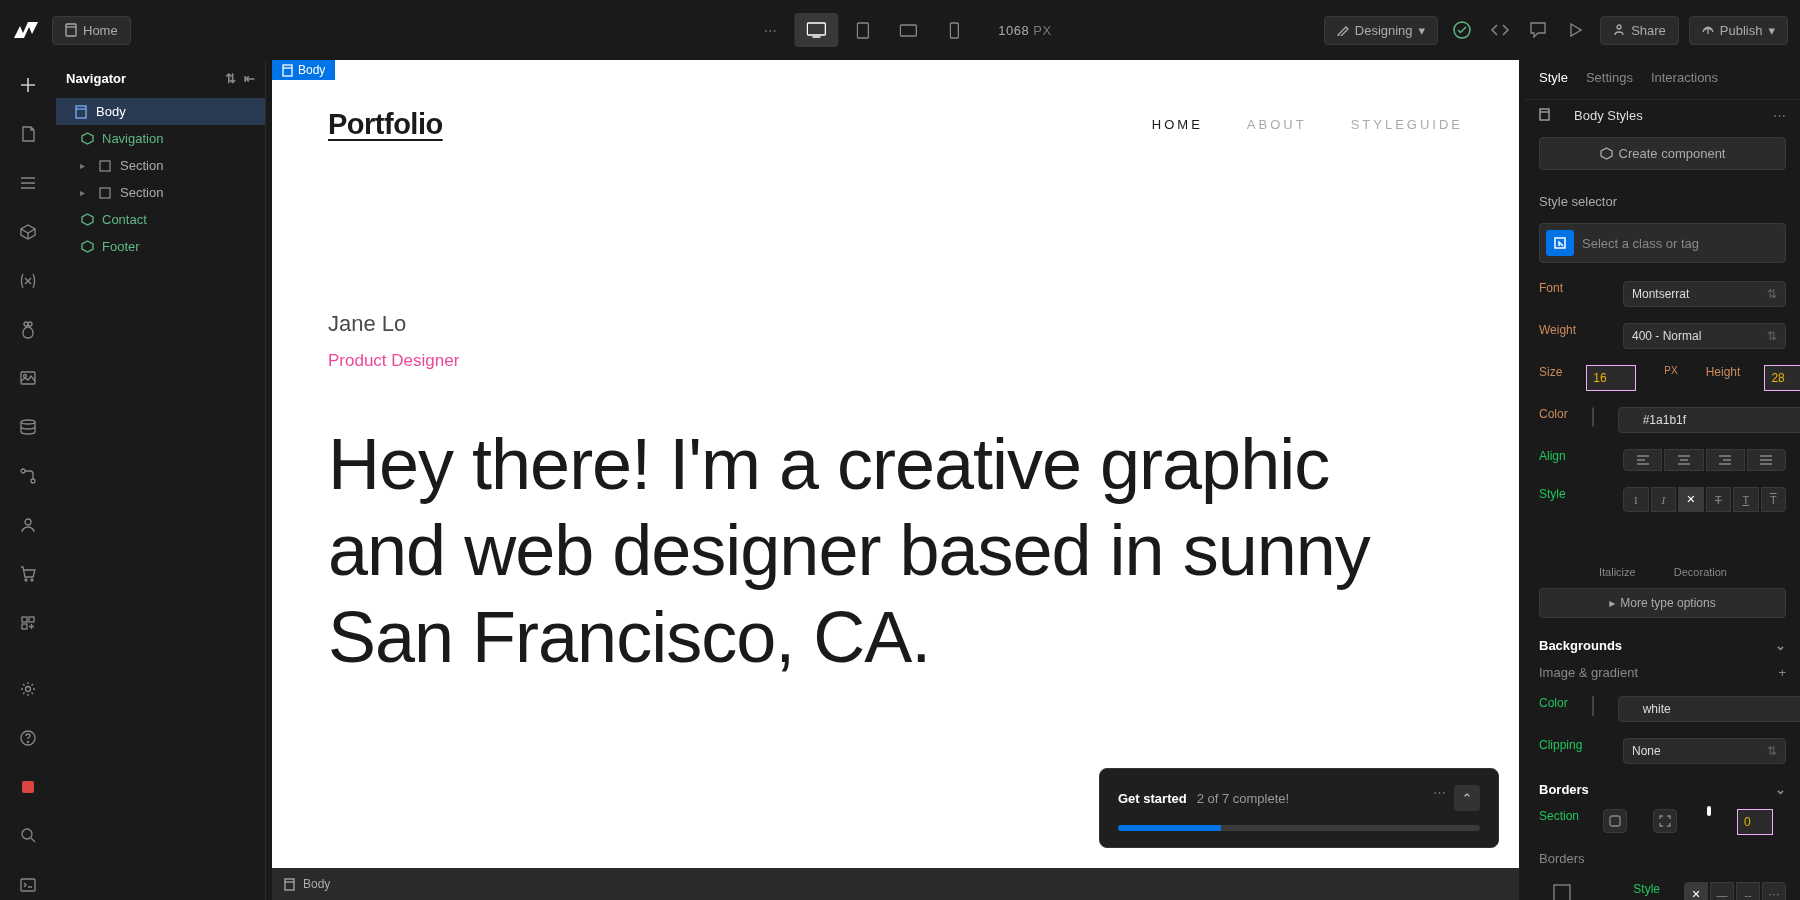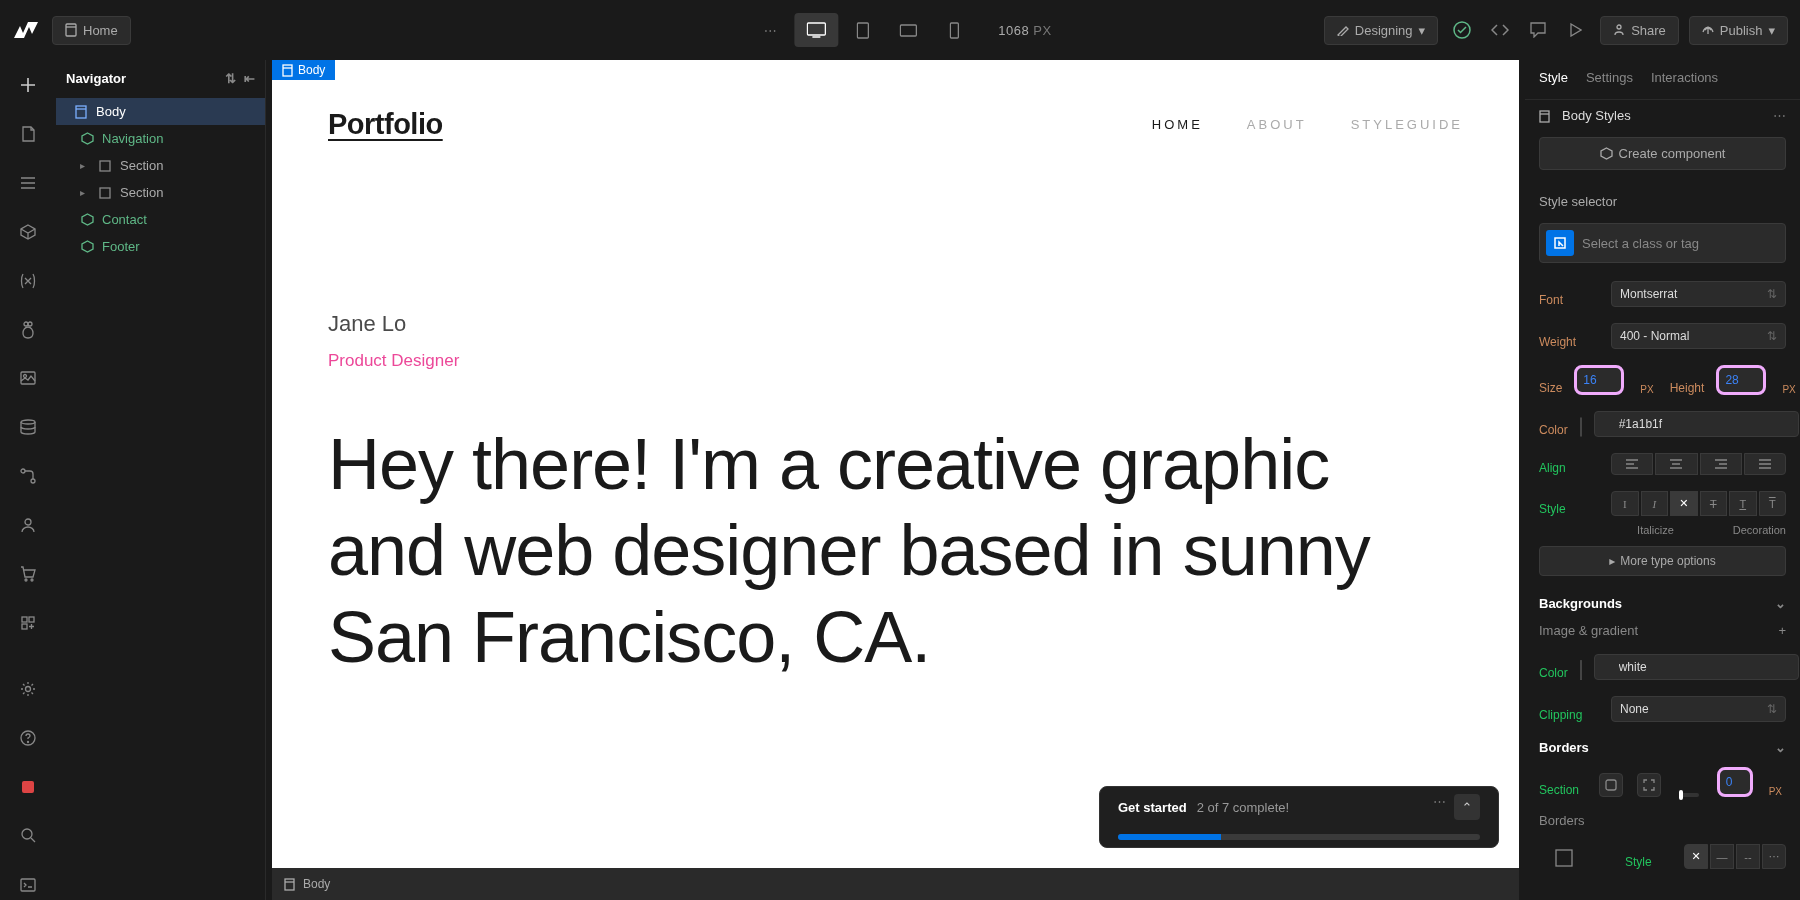--- a/index.html
+++ b/index.html
@@ -39,52 +39,52 @@
 .body-tag{position:absolute;top:0;left:0;background:#0073e6;color:#fff;padding:3px 10px;font-size:12px;display:flex;align-items:center;gap:5px;z-index:5;}
 .page-inner{padding:48px 56px;}
 .site-header{display:flex;align-items:center;justify-content:space-between;margin-bottom:170px;}
 .logo{font-size:29px;font-weight:700;color:#1a1a1a;text-decoration:underline;text-underline-offset:5px;letter-spacing:-0.5px;}
 .site-nav{display:flex;gap:44px;}
 .site-nav a{color:#1a1a1a;text-decoration:none;font-size:13px;letter-spacing:3px;font-weight:500;}
 .site-nav a.muted{color:#aaa;}
 .name{font-size:22px;color:#4a4a4a;margin-bottom:14px;}
 .role{font-size:17px;color:#ec4899;margin-bottom:50px;}
 .hero{font-size:72px;line-height:1.2;color:#1a1a1a;font-weight:400;letter-spacing:-1px;}
-.progress-popover{position:absolute;right:20px;bottom:20px;width:400px;background:#1f1f1f;border:1px solid #333;border-radius:8px;padding:7px 18px;}
+.progress-popover{position:absolute;right:20px;bottom:20px;width:400px;background:#1f1f1f;border:1px solid #333;border-radius:8px;padding:16px 18px;}
 .prog-head{display:flex;align-items:center;gap:10px;margin-bottom:14px;}
 .prog-title{color:#fff;font-weight:600;}
 .prog-sub{color:#999;}
 .prog-actions{margin-left:auto;display:flex;gap:8px;}
 .prog-chev{width:26px;height:26px;background:#333;border-radius:4px;display:flex;align-items:center;justify-content:center;color:#ccc;cursor:pointer;}
 .prog-bar{height:6px;background:#3a3a3a;border-radius:3px;overflow:hidden;}
 .prog-fill{height:100%;background:#0073e6;width:28.5%;}
 .breadcrumb{height:32px;background:#2a2a2a;display:flex;align-items:center;padding:0 12px;gap:8px;color:#ababab;font-size:12px;margin:0 6px;}
 .right-panel{width:275px;background:#1a1a1a;overflow-y:auto;padding-bottom:20px;}
 .rp-tabs{display:flex;gap:18px;padding:10px 14px 14px;border-bottom:1px solid #2a2a2a;}
 .rp-tab{color:#888;cursor:pointer;font-size:13px;}
 .rp-tab.active{color:#fff;}
-.rp-row{display:flex;align-items:flex-end;padding:8px 14px;gap:12px;}
+.rp-row{display:flex;align-items:flex-start;padding:8px 14px;gap:24px;}
 .rp-section{padding:10px 14px 4px;color:#fff;font-weight:600;display:flex;align-items:center;justify-content:space-between;}
 .rp-label{color:#22c55e;font-size:12px;width:60px;}
 .rp-label.orange{color:#cc8b5e;}
 .rp-input{flex:1;background:#2b2b2b;border:1px solid #3a3a3a;border-radius:4px;padding:5px 24px;color:#ddd;font-size:12px;}
 .rp-select{flex:1;background:#2b2b2b;border:1px solid #3a3a3a;border-radius:4px;padding:5px 8px;color:#ddd;font-size:12px;display:flex;align-items:center;justify-content:space-between;}
-.rp-num{width:50px;background:#2b2b2b;border:3px solid #f0abfc;border-radius:8px;padding:5px 6px;color:#3b82f6;font-size:12px;}
+.rp-num{width:50px;background:#2b2b2b;border:1px solid #f0abfc;border-radius:0;padding:5px 6px;color:#eab308;font-size:12px;}
 .rp-unit{color:#cc8b5e;font-size:10px;padding:0 4px;}
 .create-comp{margin:6px 14px 12px;background:#2b2b2b;border:1px solid #3a3a3a;border-radius:4px;padding:8px;text-align:center;color:#aaa;display:flex;align-items:center;justify-content:center;gap:6px;cursor:pointer;}
 .selector-box{margin:6px 14px 10px;background:#2b2b2b;border:1px solid #3a3a3a;border-radius:4px;padding:6px;display:flex;align-items:center;gap:8px;}
 .selector-icon{width:28px;height:26px;background:#0073e6;border-radius:3px;display:flex;align-items:center;justify-content:center;}
 .selector-text{color:#888;}
 .btn-row{display:flex;gap:2px;flex:1;}
 .seg-btn{flex:1;background:#2b2b2b;border:1px solid #3a3a3a;padding:5px;color:#888;display:flex;align-items:center;justify-content:center;cursor:pointer;font-size:11px;}
 .seg-btn:first-child{border-radius:4px 0 0 4px;}
 .seg-btn:last-child{border-radius:0 4px 4px 0;}
 .seg-btn.active{background:#3a3a3a;color:#fff;}
 .sub-labels{display:flex;padding:0 14px 6px;font-size:11px;color:#888;}
-.sub-labels span{flex:1;text-align:right;}
+.sub-labels span{flex:1;text-align:left;margin-top:46px;}
 .more-type{margin:4px 14px 10px;background:#2b2b2b;border:1px solid #3a3a3a;border-radius:4px;padding:7px;text-align:center;color:#aaa;display:flex;align-items:center;justify-content:center;gap:5px;cursor:pointer;font-size:12px;}
 .swatch{width:20px;height:20px;background:#fff;border-radius:3px;border:1px solid #444;}
 .swatch.dark{background:#1a1b1f;}
 svg{display:block;}
 .red-square{width:12px;height:12px;background:#d44;border-radius:2px;}
 </style>
 </head>
 <body>
 
 <div class="topbar">

